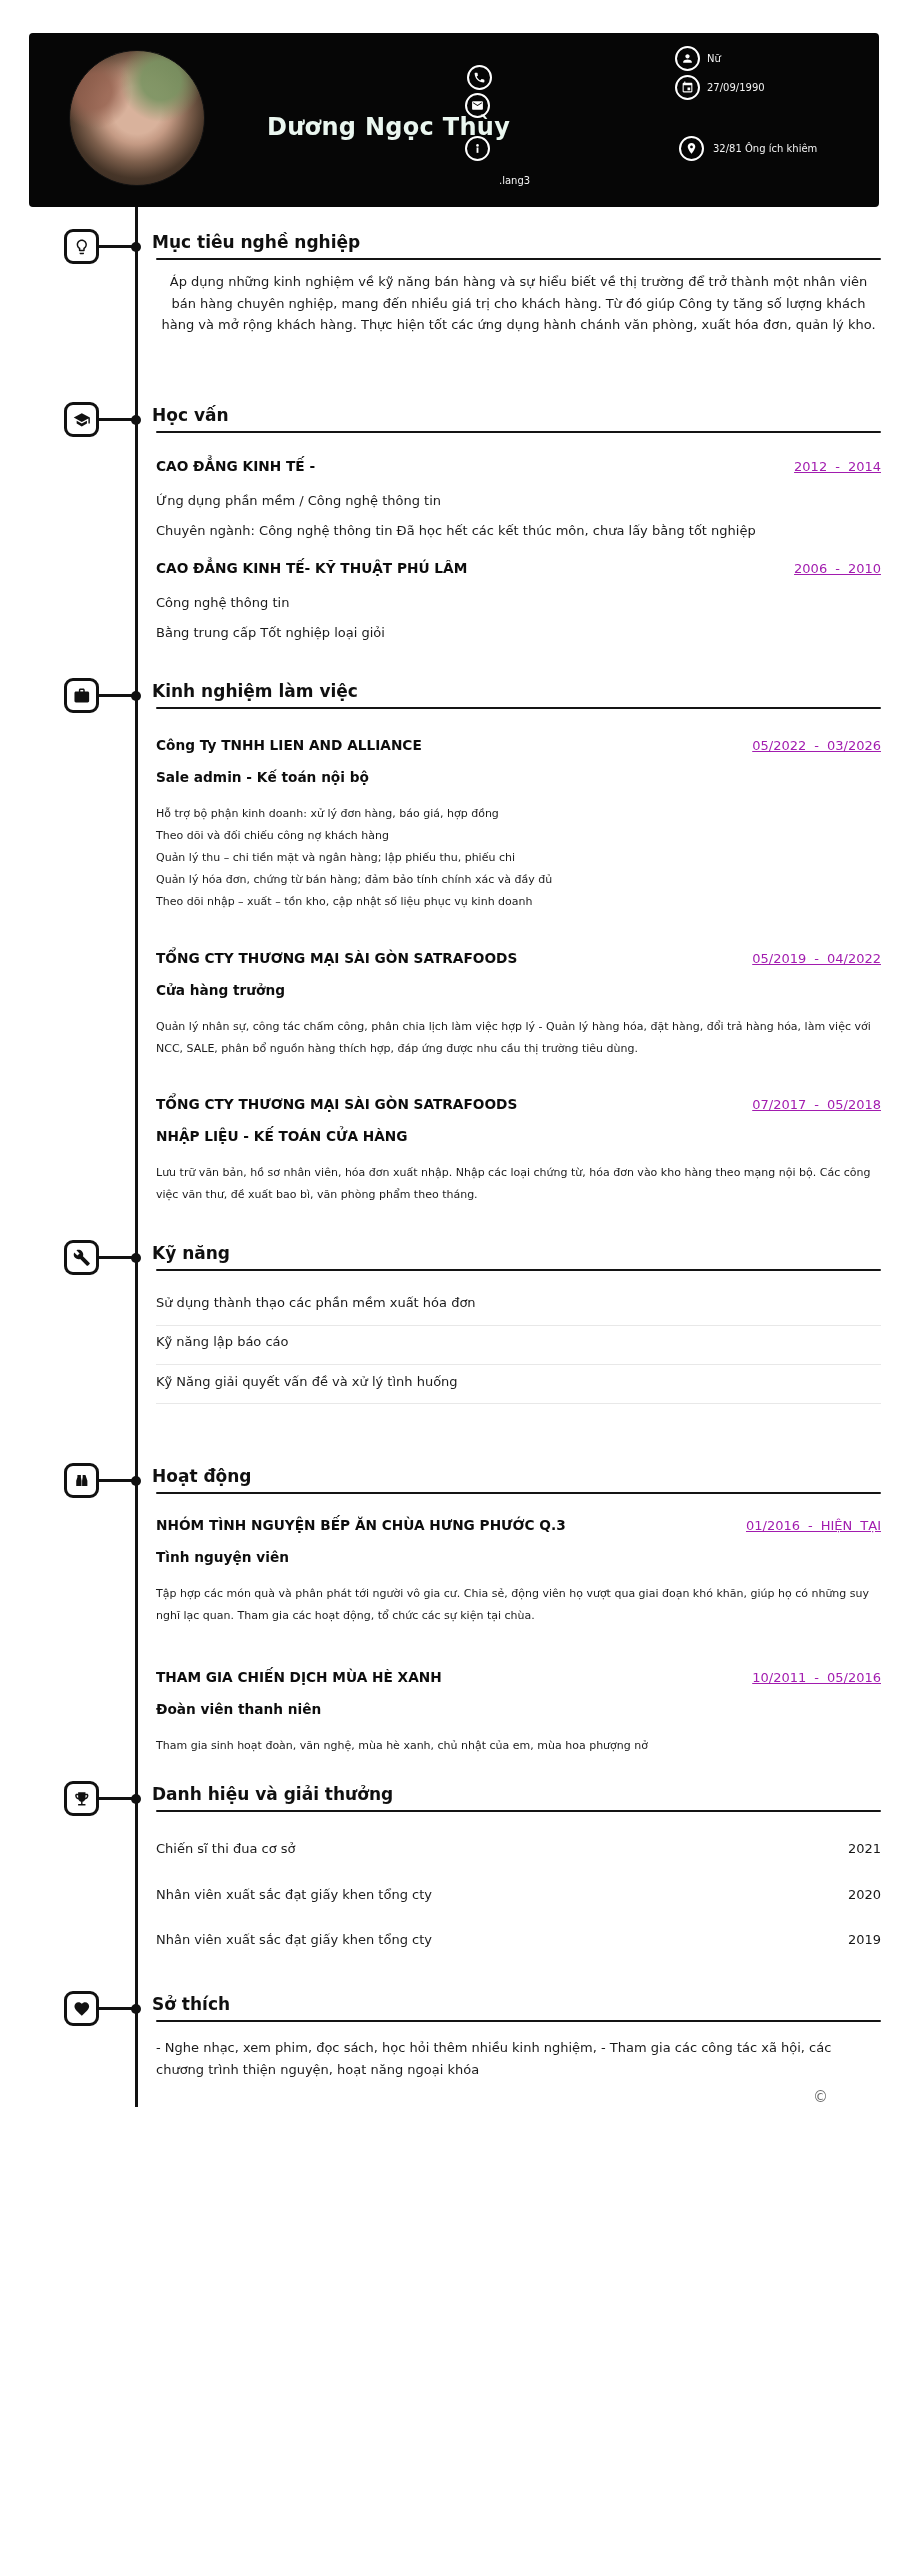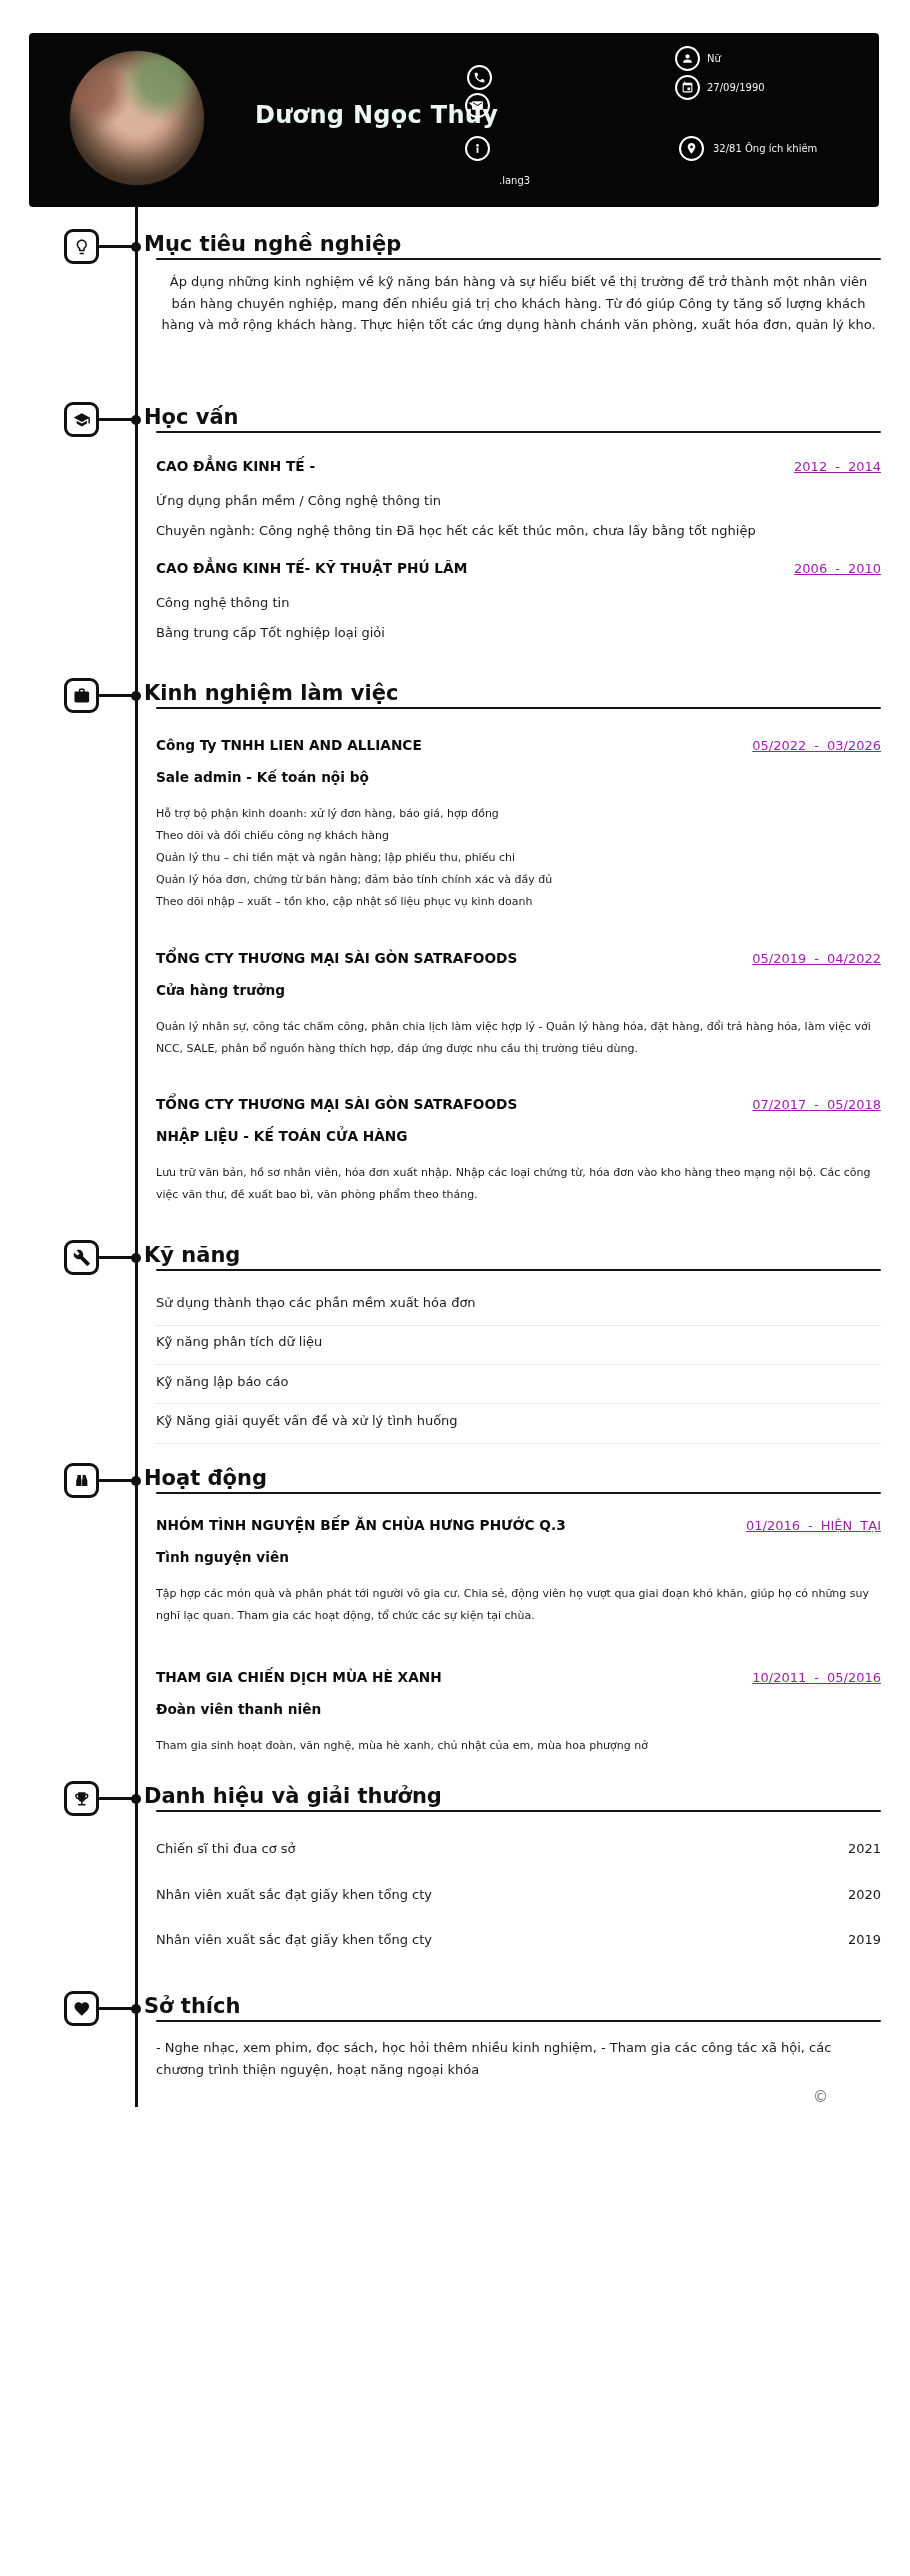--- a/index.html
+++ b/index.html
@@ -8,39 +8,39 @@
 
   
   .header{position:absolute;left:29px;top:32.5px;width:850px;height:174px;
           background:#060606;border-radius:3.9px;color:#fff;}
   .avatar{position:absolute;left:40px;top:17.6px;width:134px;height:134px;border-radius:50%;
           background:
             radial-gradient(circle at 68% 22%, rgba(122,148,98,.9) 0 14%, rgba(122,148,98,0) 30%),
             radial-gradient(circle at 18% 30%, rgba(150,98,80,.8) 0 12%, rgba(150,98,80,0) 26%),
             radial-gradient(circle at 50% 44%, #d9b29c 0 24%, #c49a84 34%, #7d5f4c 52%, #463528 68%, #2a211b 100%);
           border:1.3px solid #111;}
-  .name{position:absolute;left:221px;top:63px;margin:5px;font-size:24px;font-weight:700;
+  .name{position:absolute;left:221px;top:63px;margin:17px;font-size:24px;font-weight:700;
         color:#eaf6ef;letter-spacing:0.3px;white-space:nowrap;}
   .ci{position:absolute;width:25px;height:25px;border:2px solid #fff;border-radius:50%;
       box-sizing:border-box;display:flex;align-items:center;justify-content:center;}
   .ci svg{width:13px;height:13px;fill:#fff;}
   .hlabel{position:absolute;font-size:10px;color:#f3f3f3;white-space:nowrap;line-height:17px;}
 
   
   .timeline{position:absolute;left:135px;top:207px;width:2.6px;height:1900px;background:#111;}
 
   
   .sec{position:absolute;left:0;width:910px;}
   .iconbox{position:absolute;left:64px;top:-5.9px;width:35px;height:35px;box-sizing:border-box;
            border:3.3px solid #111;border-radius:9px;background:#fff;
            display:flex;align-items:center;justify-content:center;}
   .iconbox svg{width:17.6px;height:17.6px;fill:#111;}
   .connector{position:absolute;left:99px;top:10.4px;width:34px;height:2.6px;background:#111;}
   .dot{position:absolute;left:131px;top:6.5px;width:10.4px;height:10.4px;border-radius:50%;background:#111;}
-  .sec-title{position:absolute;left:144px;top:-2.6px;margin:0;font-size:21px;font-weight:700;
+  .sec-title{position:absolute;left:152px;top:-2.6px;margin:0;font-size:17px;font-weight:700;
              color:#101010;white-space:nowrap;}
   .rule{position:absolute;left:156px;top:23.4px;width:725px;height:2px;background:#141414;border-radius:2px;}
   .sec-content{position:absolute;left:156px;width:725px;}
 
   .body-text{font-size:13px;line-height:21.5px;color:#1b1b1b;}
   .entry-row{display:flex;justify-content:space-between;align-items:baseline;}
   .entry-org{font-size:13.7px;font-weight:700;color:#0d0d0d;line-height:21.5px;}
   .entry-dates{font-size:13px;color:#a21caf;line-height:21.5px;word-spacing:3.9px;white-space:nowrap;text-decoration:underline;}
   .entry-role{font-size:13.7px;font-weight:700;color:#0d0d0d;line-height:21.5px;margin-top:10.4px;}
   .entry-desc{margin-top:14.3px;font-size:11px;line-height:22px;color:#1b1b1b;}
@@ -202,21 +202,20 @@
       <svg viewBox="0 0 24 24">
           <path d="M22.7 19l-9.1-9.1c.9-2.3.4-5-1.5-6.9-2-2-5-2.4-7.4-1.3L9 6 6 9 1.6 4.7C.4 7.1.9 10.1 2.9 12.1c1.9 1.9 4.6 2.4 6.9 1.5l9.1 9.1c.4.4 1 .4 1.4 0l2.3-2.3c.5-.4.5-1.1.1-1.4z"></path>
         </svg>
     </div>
     <div class="connector"></div>
     <div class="dot"></div>
     <h2 class="sec-title">Kỹ năng</h2>
     <div class="rule"></div>
     <div class="sec-content" style="top:46px;">
       <div class="skill-row">Sử dụng thành thạo các phần mềm xuất hóa đơn</div>
-      <div class="skill-row">Kỹ năng phân tích dữ liệu</div>
       <div class="skill-row">Kỹ năng lập báo cáo</div>
       <div class="skill-row">Kỹ Năng giải quyết vấn đề và xử lý tình huống</div>
     </div>
   </section>
 
   <section class="sec" style="top:1469px;">
     <div class="iconbox">
       <svg viewBox="0 0 24 24">
           <path d="M7 4 L10.8 4 L10.8 7 L11.6 12 L11.6 19 L4.4 19 L4.4 12 L6 7 L6 4 Z"></path>
           <path d="M13.2 4 L17 4 L18 7 L19.6 12 L19.6 19 L12.4 19 L12.4 12 L13.2 7 Z"></path>

